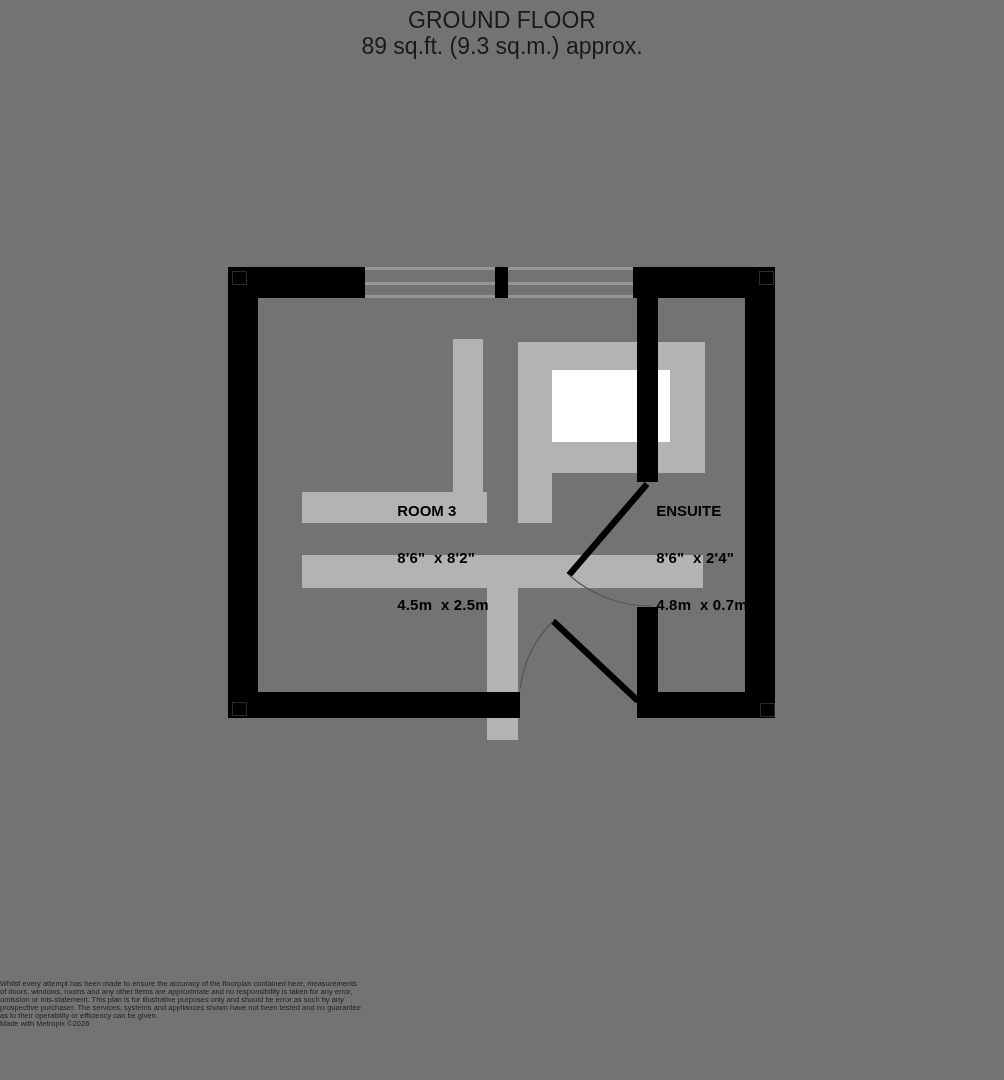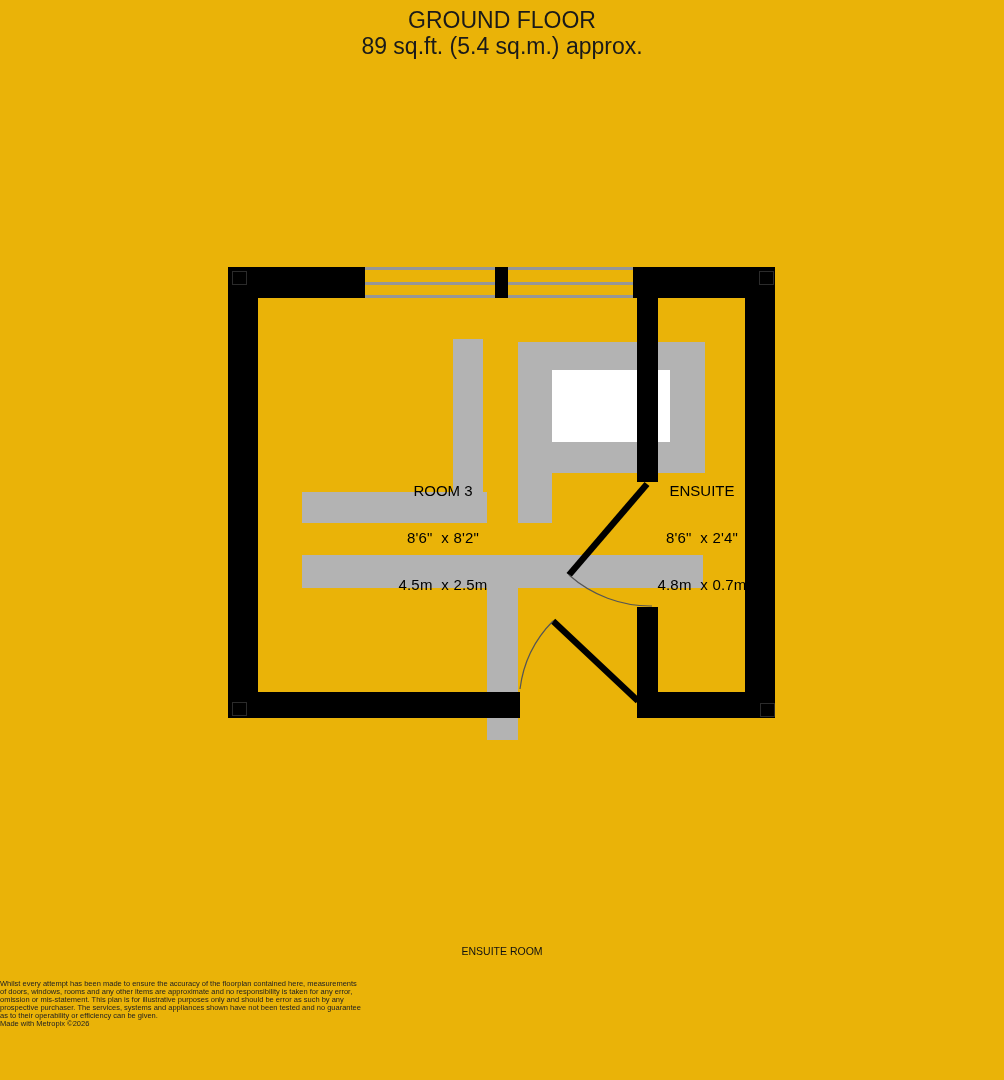--- a/index.html
+++ b/index.html
@@ -1,38 +1,38 @@
 <!DOCTYPE html>
 <html><head>
 <meta charset="utf-8">
 <style>
   html,body{margin:0;padding:0;background:#fff;}
-  .canvas{position:relative;width:1004px;height:1080px;background:#eab308;overflow:hidden;
+  .canvas{position:relative;width:1004px;height:1080px;background:#737373;overflow:hidden;
           font-family:"Liberation Sans", sans-serif;}
   .plan-title{position:absolute;top:8px;left:0;width:100%;text-align:center;
               font-size:23px;line-height:25.5px;color:#1a1a1a;}
   .plan-svg{position:absolute;left:0;top:0;}
-  .room-label{position:absolute;top:451px;transform:translateX(-50%);text-align:center;
-              font-weight:normal;font-size:15px;line-height:15.8px;white-space:pre;color:#000;}
+  .room-label{position:absolute;top:471px;transform:translateX(-50%);
+              font-weight:bold;font-size:15px;line-height:15.8px;white-space:pre;color:#000;}
   .room-label .dim{letter-spacing:0.2px;}
   .footer-name{position:absolute;top:945px;left:0;width:100%;text-align:center;
                font-size:10.5px;color:#111;}
   .footer-area{position:absolute;top:961px;left:0;width:100%;text-align:center;
                font-size:12.3px;color:#111;}
   .footer-disclaimer{position:absolute;top:980px;left:0;width:100%;
                font-size:7.5px;line-height:7.9px;color:#222;}
 </style>
 </head>
 <body>
 
 <div class="canvas">
 
   <div class="plan-title">
     <div>GROUND FLOOR</div>
-    <div>89 sq.ft. (5.4 sq.m.) approx.</div>
+    <div>89 sq.ft. (9.3 sq.m.) approx.</div>
   </div>
 
   <svg class="plan-svg" width="1004" height="1080" viewBox="0 0 1004 1080" shape-rendering="crispEdges">
 
     <g fill="#b3b3b3">
       <rect x="453" y="339" width="30" height="184"></rect>
       <rect x="302" y="492" width="185" height="31"></rect>
       <rect x="518" y="342" width="187" height="131"></rect>
       <rect x="518" y="473" width="34" height="50"></rect>
       <rect x="302" y="555" width="401" height="33"></rect>
@@ -78,21 +78,20 @@
     <div class="dim">8'6"  x 8'2"</div>
     <div class="dim">4.5m  x 2.5m</div>
   </div>
 
   <div class="room-label" style="left:702px;">
     <div>ENSUITE</div>
     <div class="dim">8'6"  x 2'4"</div>
     <div class="dim">4.8m  x 0.7m</div>
   </div>
 
-  <div class="footer-name">ENSUITE ROOM</div>
   <div class="footer-disclaimer">
     <div>Whilst every attempt has been made to ensure the accuracy of the floorplan contained here, measurements</div>
     <div>of doors, windows, rooms and any other items are approximate and no responsibility is taken for any error,</div>
     <div>omission or mis-statement. This plan is for illustrative purposes only and should be error as such by any</div>
     <div>prospective purchaser. The services, systems and appliances shown have not been tested and no guarantee</div>
     <div>as to their operability or efficiency can be given.</div>
     <div>Made with Metropix ©2026</div>
   </div>
 
 </div>

